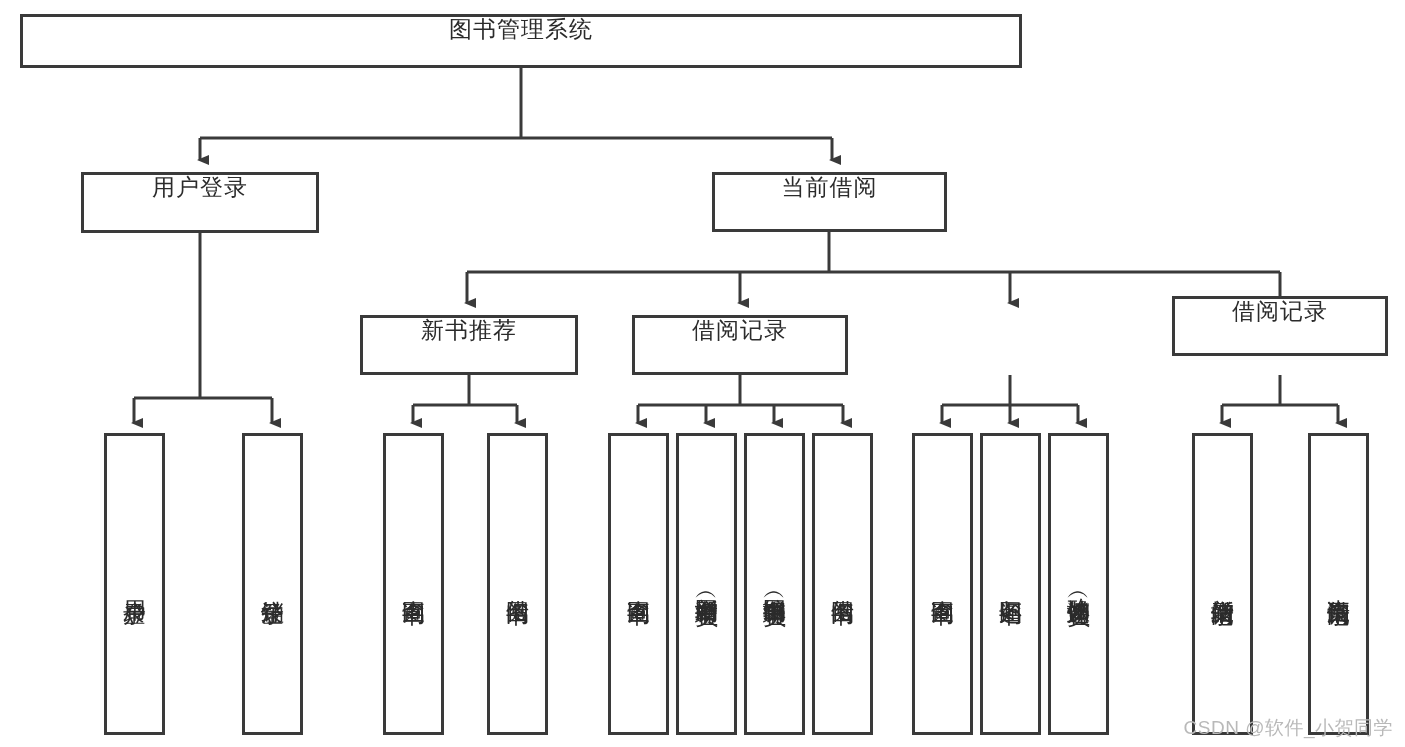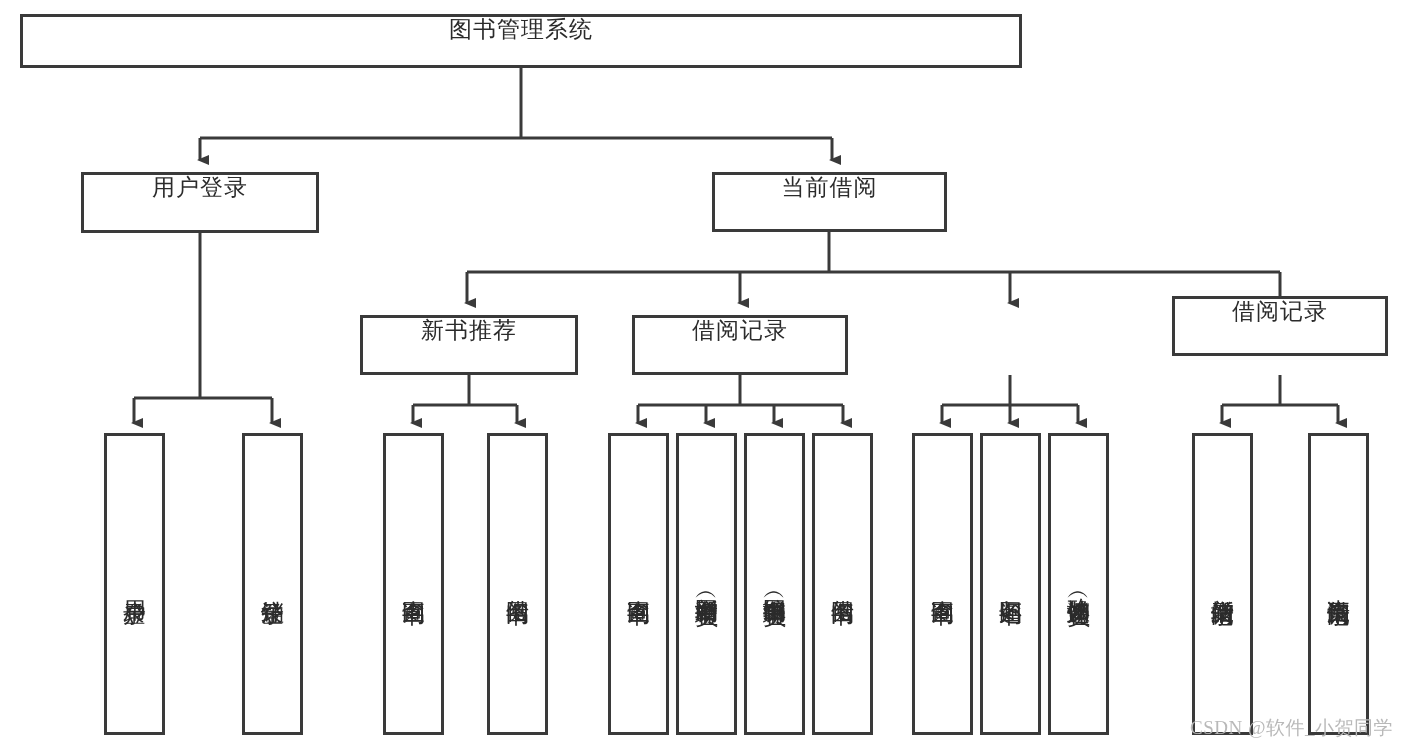--- a/index.html
+++ b/index.html
@@ -56,21 +56,21 @@
     max-height:100%;
   }
   .watermark{
     position:absolute;
     right:12px;
     bottom:6px;
     font-size:19px;
     color:#b9b9b9;
     letter-spacing:0.5px;
     white-space:nowrap;
-    font-family:Liberation Serif, serif;
+    font-family:Liberation Sans, sans-serif;
   }
 </style>
 </head>
 <body>
 
 <div id="diagram">
 
   <svg id="edges" viewBox="0 0 1405 747" xmlns="http://www.w3.org/2000/svg">
     <defs>
       <marker id="arrow" markerWidth="12" markerHeight="12" refX="5" refY="9" orient="auto" markerUnits="userSpaceOnUse">

